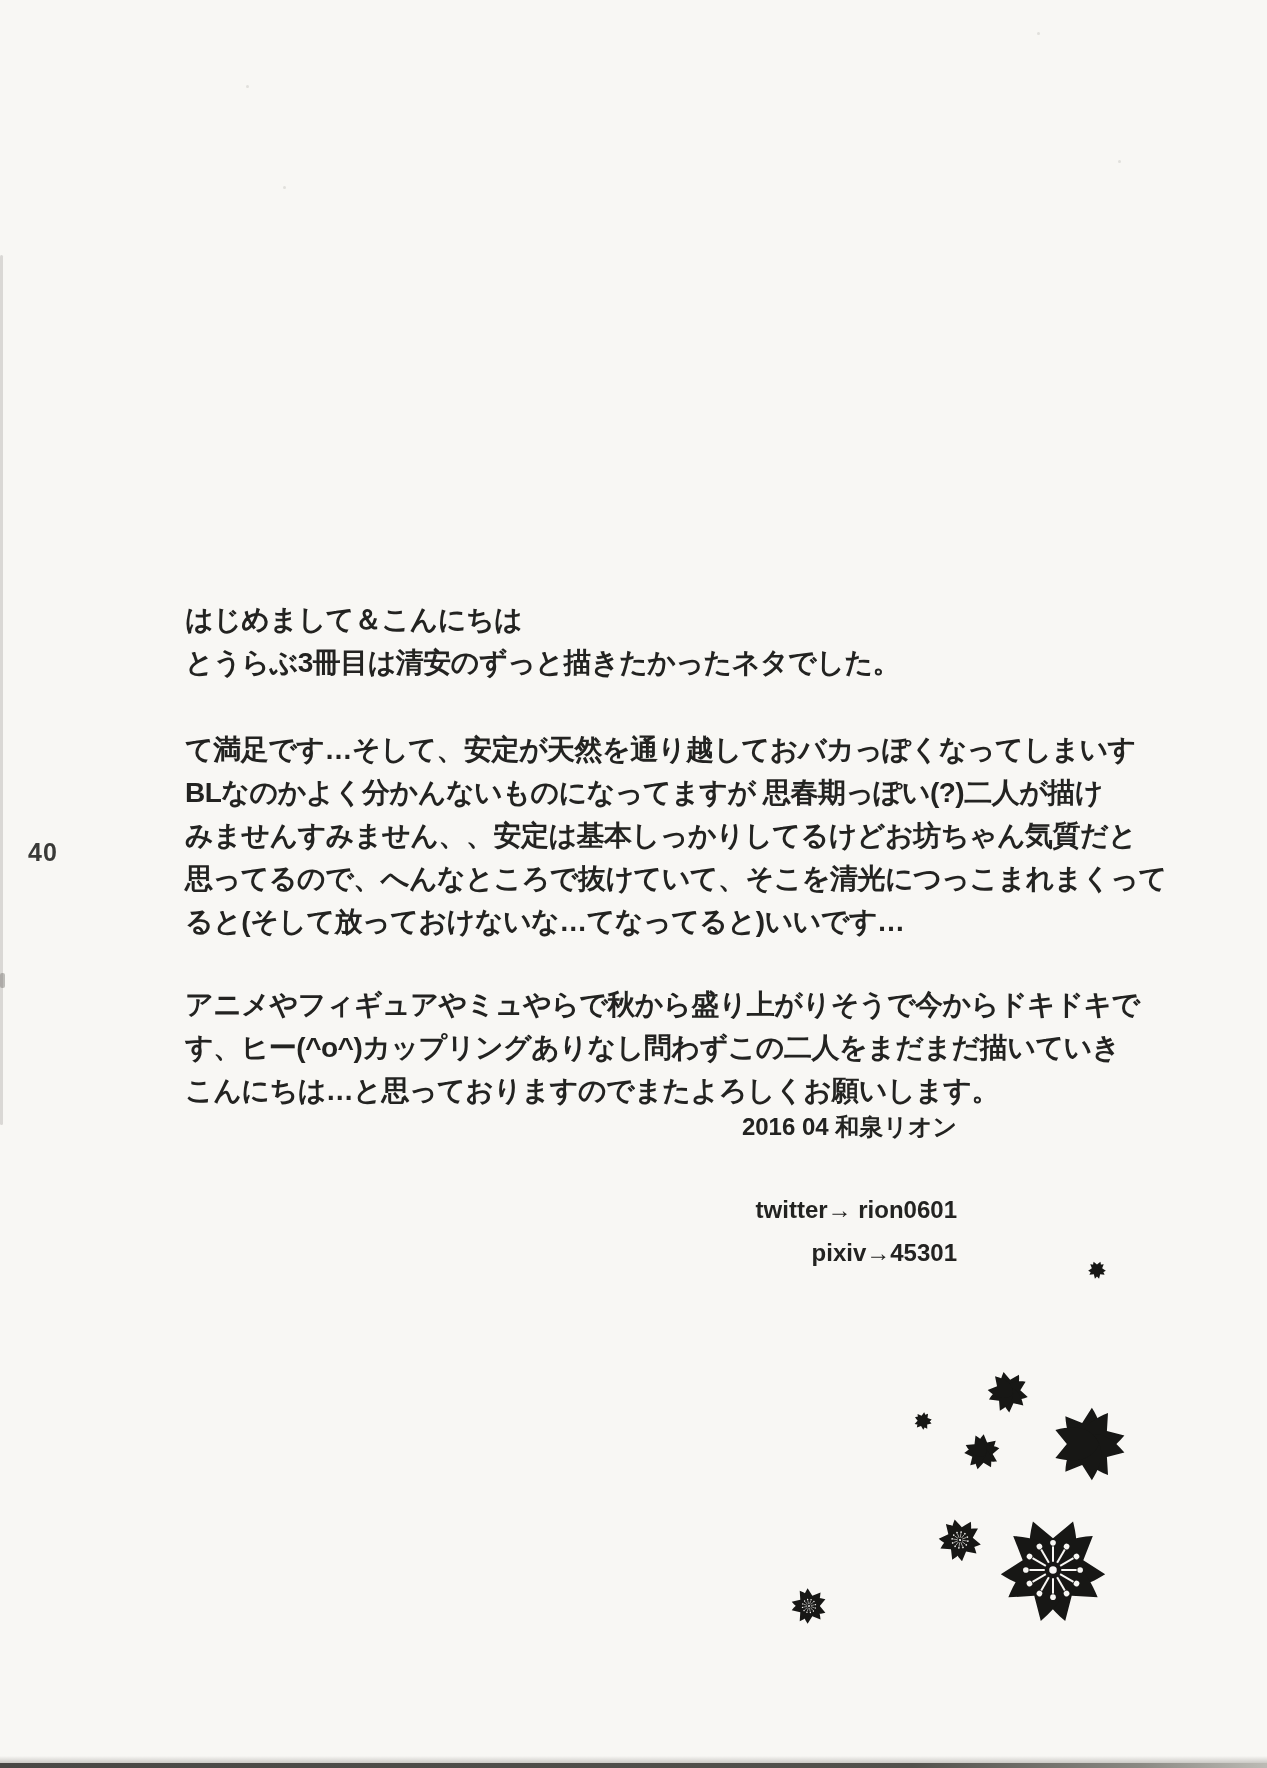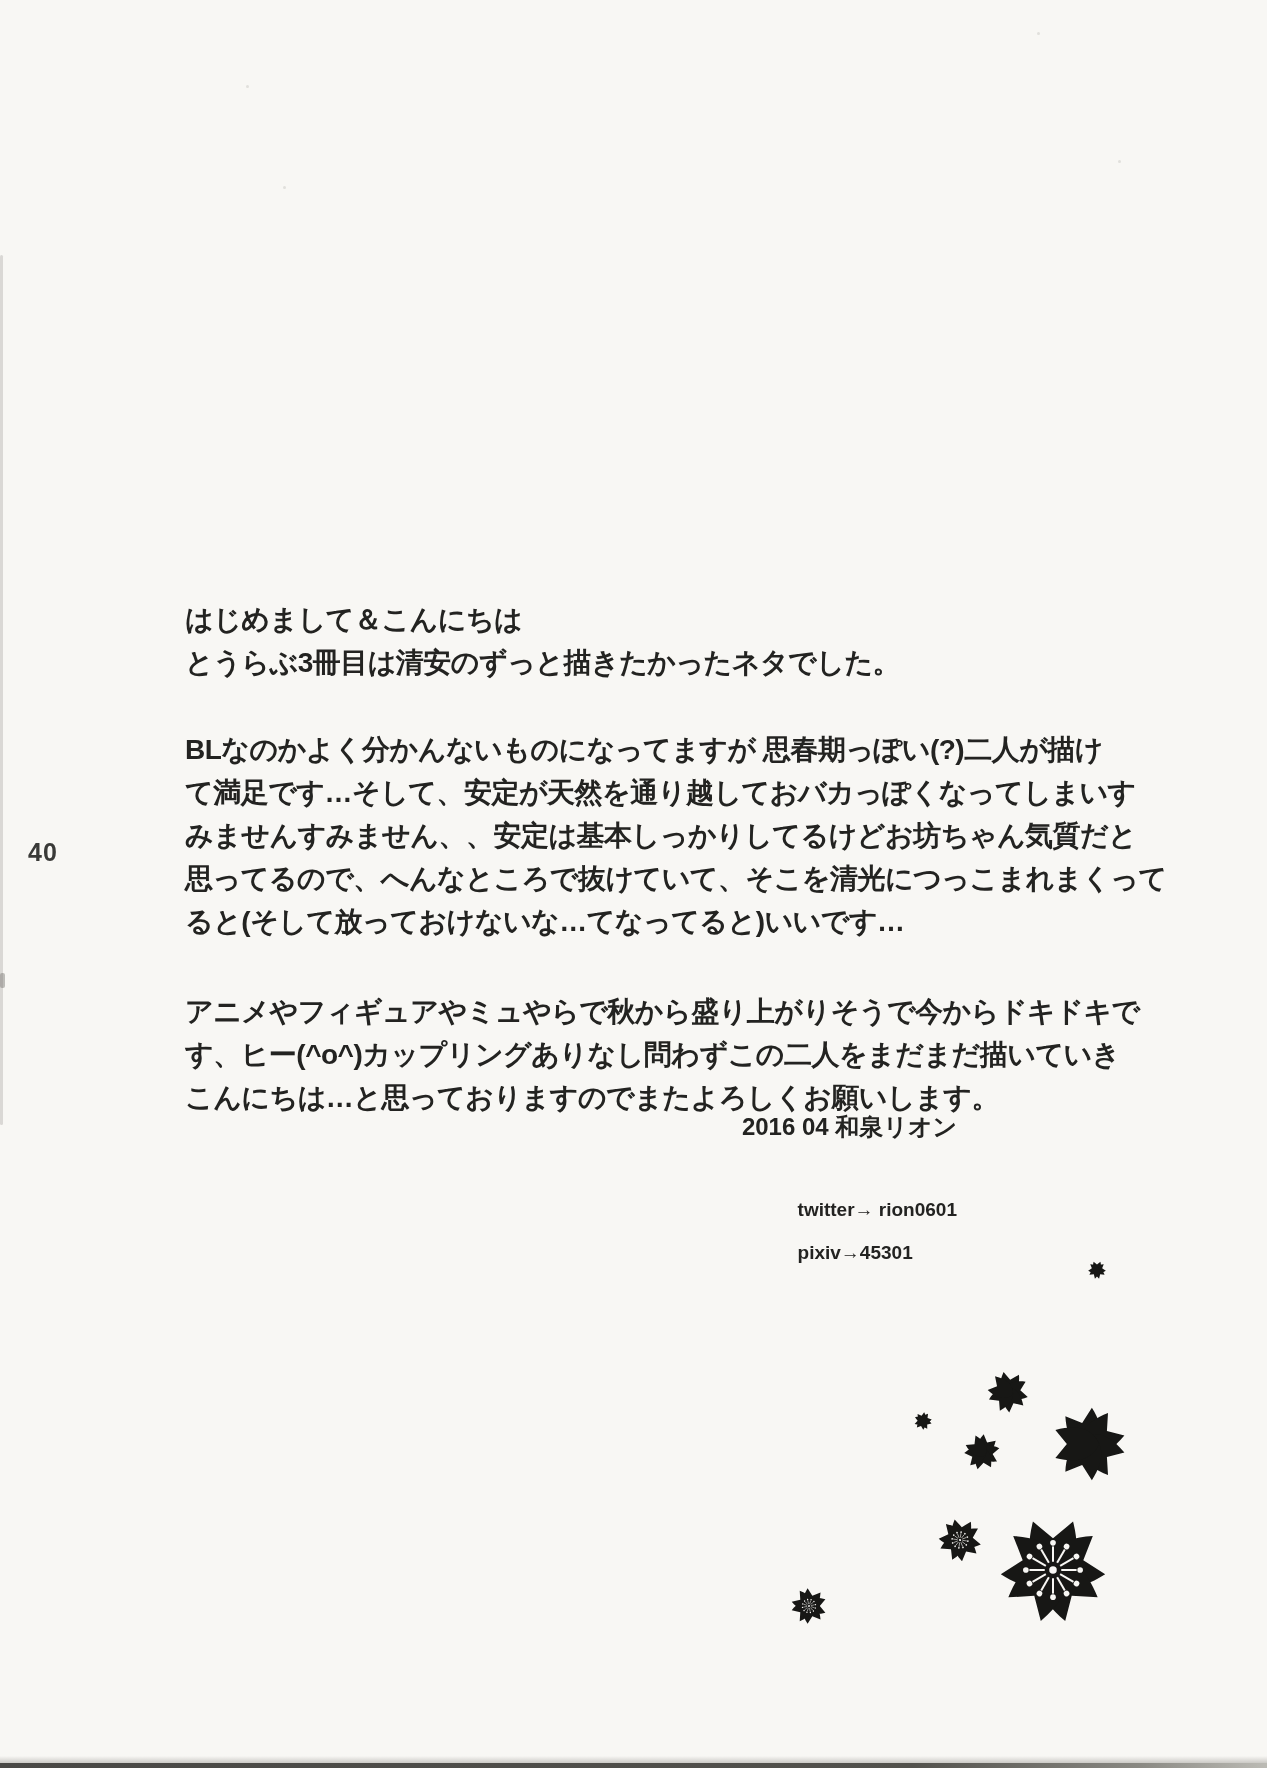--- a/index.html
+++ b/index.html
@@ -12,34 +12,34 @@
     color:#242422;
   }
   .textline{white-space:nowrap;}
   .body-text{
     position:absolute;left:185px;
     font-size:28px;line-height:43px;letter-spacing:-0.5px;
     font-weight:600;color:#232321;
   }
   .p1{top:598px;}
   .p2{top:728px;}
-  .p3{top:983px;margin-top:7px;}
+  .p3{top:983px;}
   .page-number{
     position:absolute;left:28px;top:838px;
     font-size:25px;font-weight:600;color:#3a3a38;letter-spacing:1px;
   }
   .signature{
     position:absolute;top:1111px;right:310px;
     font-size:24px;font-weight:700;letter-spacing:0;color:#232321;
     text-align:right;white-space:nowrap;
   }
   .links{
     position:absolute;top:1188px;right:310px;
-    font-size:19px;line-height:43px;font-weight:700;color:#232321;
-    text-align:left;
+    font-size:24px;line-height:43px;font-weight:700;color:#232321;
+    text-align:right;
   }
   .flower{position:absolute;fill:#171715;}
   
   .edge-b2{position:absolute;bottom:5px;left:0;width:100%;height:7px;
     background:linear-gradient(to bottom,rgba(130,128,122,0),rgba(130,128,122,.38));}
   .edge-b1{position:absolute;bottom:0;left:0;width:100%;height:5px;
     background:linear-gradient(to right,#494845 0%,#52514c 72%,#8a8983 90%,#bcbbb5 100%);}
   .edge-l{position:absolute;left:0;top:255px;width:3px;height:870px;
     background:rgba(140,138,132,.28);border-radius:2px;}
   .edge-l2{position:absolute;left:0;top:973px;width:5px;height:15px;
@@ -116,22 +116,22 @@
   </svg>
 
   <div class="page-number">40</div>
 
   <div class="body-text p1">
     <div class="textline">はじめまして＆こんにちは</div>
     <div class="textline">とうらぶ3冊目は清安のずっと描きたかったネタでした。</div>
   </div>
 
   <div class="body-text p2">
+    <div class="textline">て満足です…そして、安定が天然を通り越しておバカっぽくなってしまいす</div>
     <div class="textline">BLなのかよく分かんないものになってますが 思春期っぽい(?)二人が描け</div>
-    <div class="textline">て満足です…そして、安定が天然を通り越しておバカっぽくなってしまいす</div>
     <div class="textline">みませんすみません、、安定は基本しっかりしてるけどお坊ちゃん気質だと</div>
     <div class="textline">思ってるので、へんなところで抜けていて、そこを清光につっこまれまくって</div>
     <div class="textline">ると(そして放っておけないな…てなってると)いいです…</div>
   </div>
 
   <div class="body-text p3">
     <div class="textline">アニメやフィギュアやミュやらで秋から盛り上がりそうで今からドキドキで</div>
     <div class="textline">す、ヒー(^o^)カップリングありなし問わずこの二人をまだまだ描いていき</div>
     <div class="textline">こんにちは…と思っておりますのでまたよろしくお願いします。</div>
   </div>

